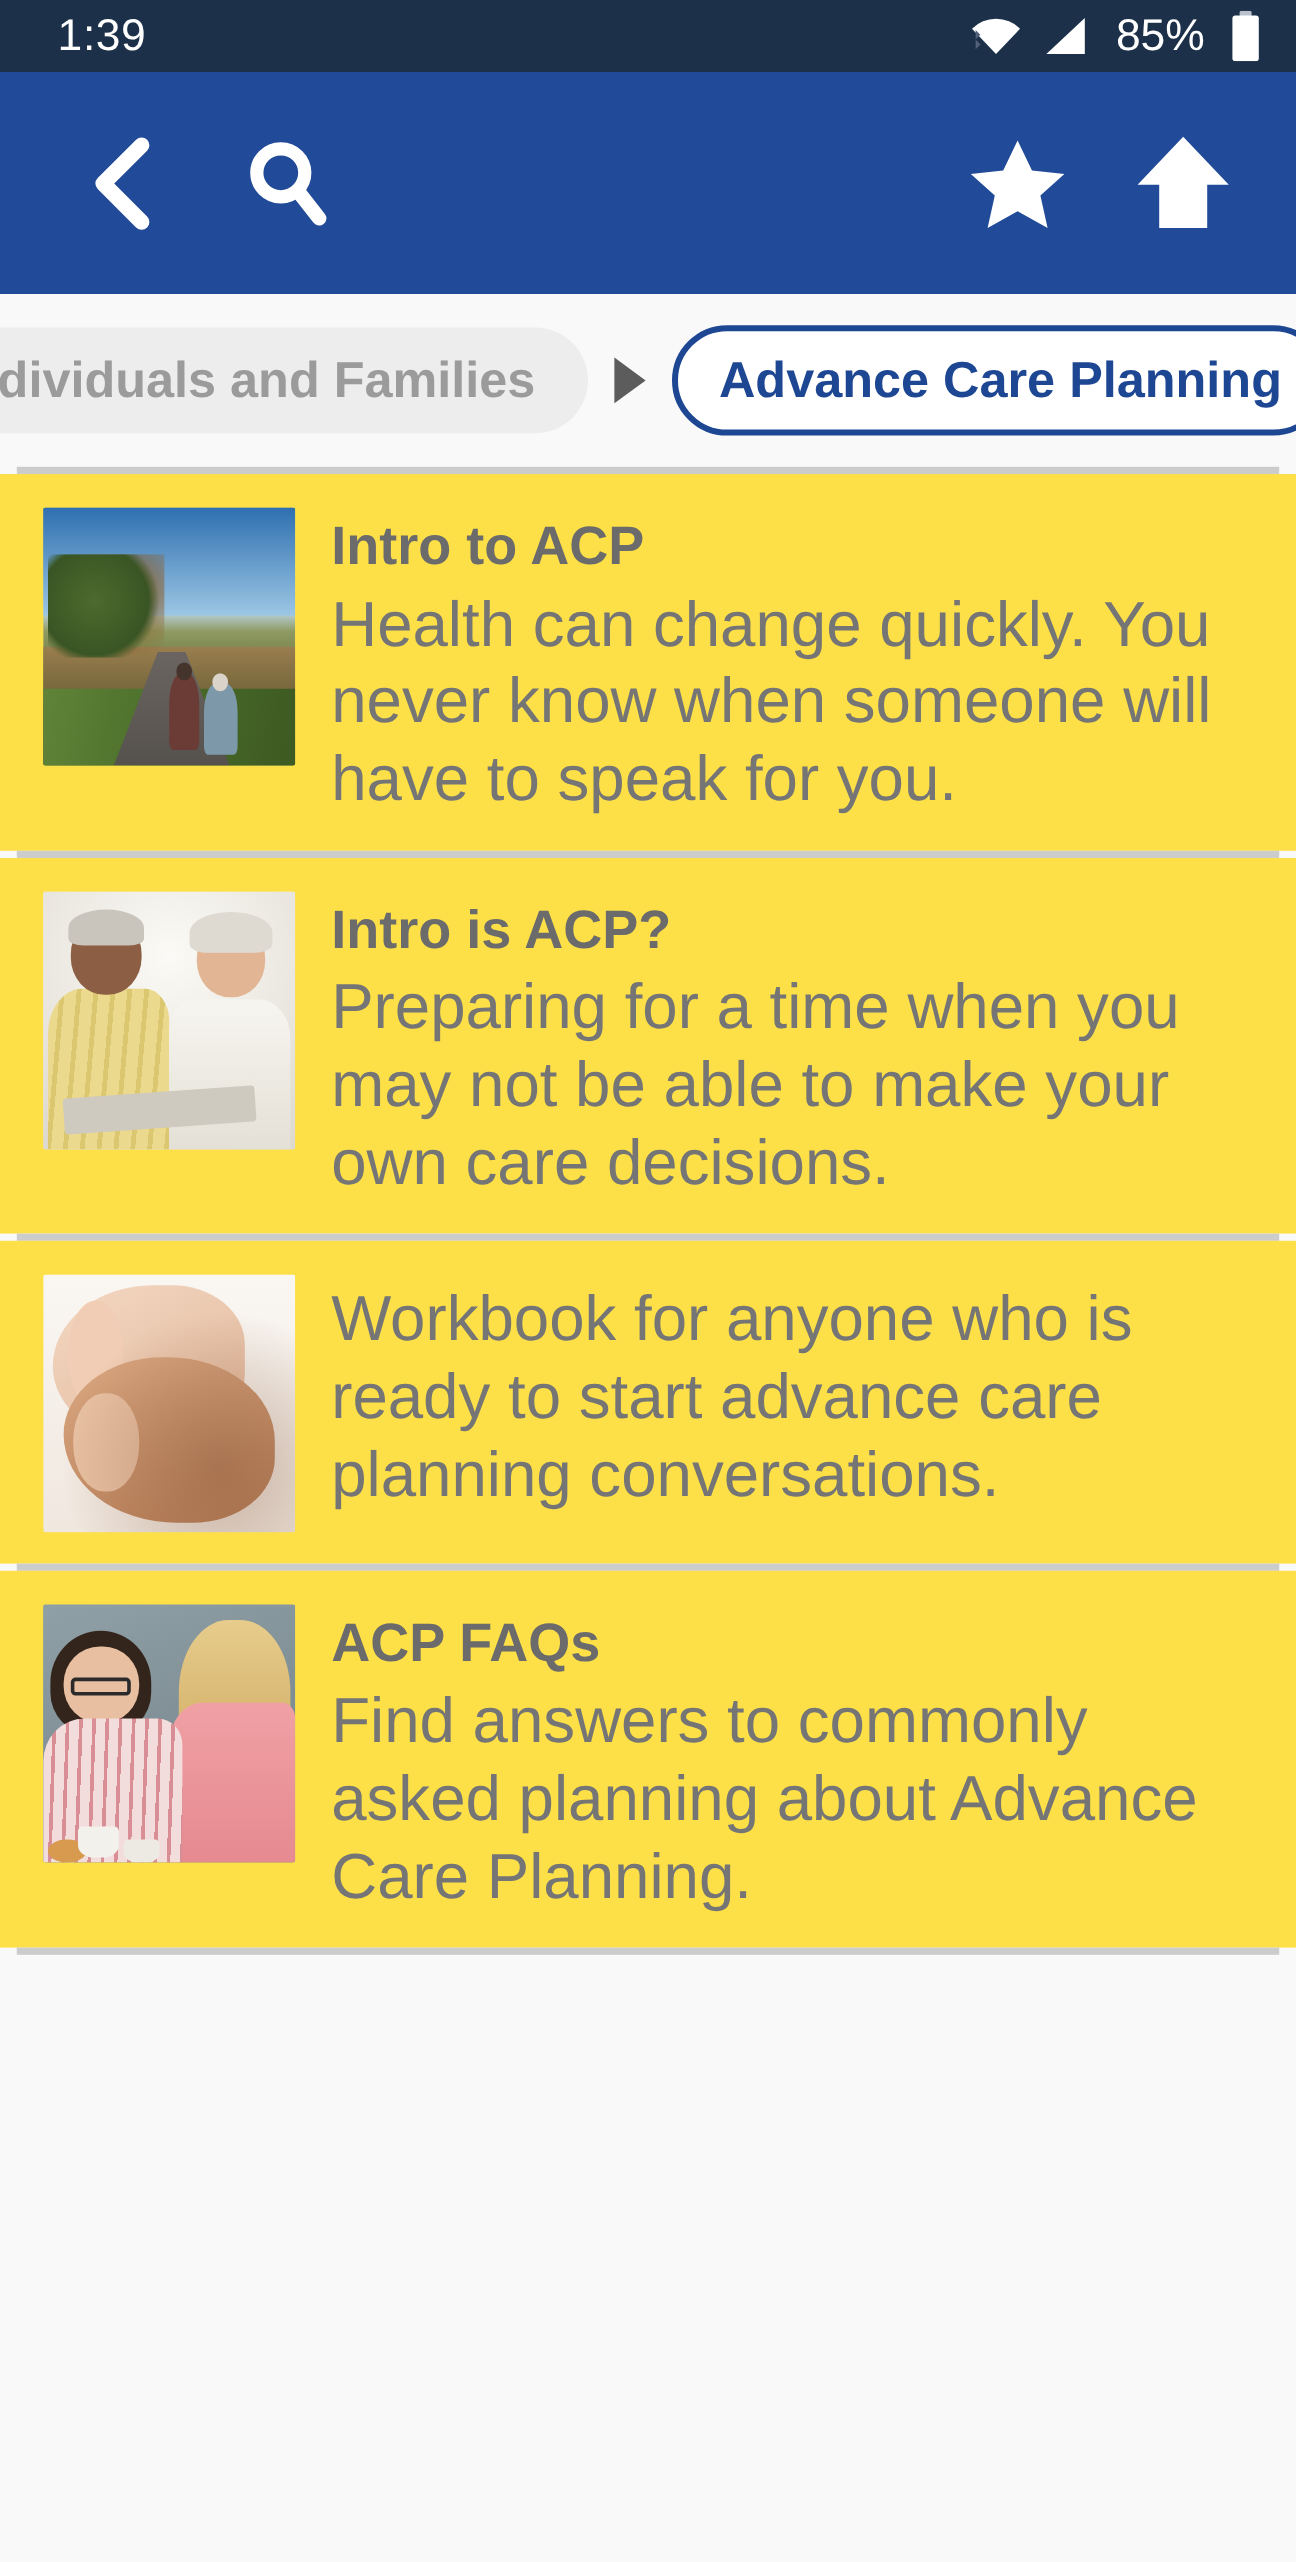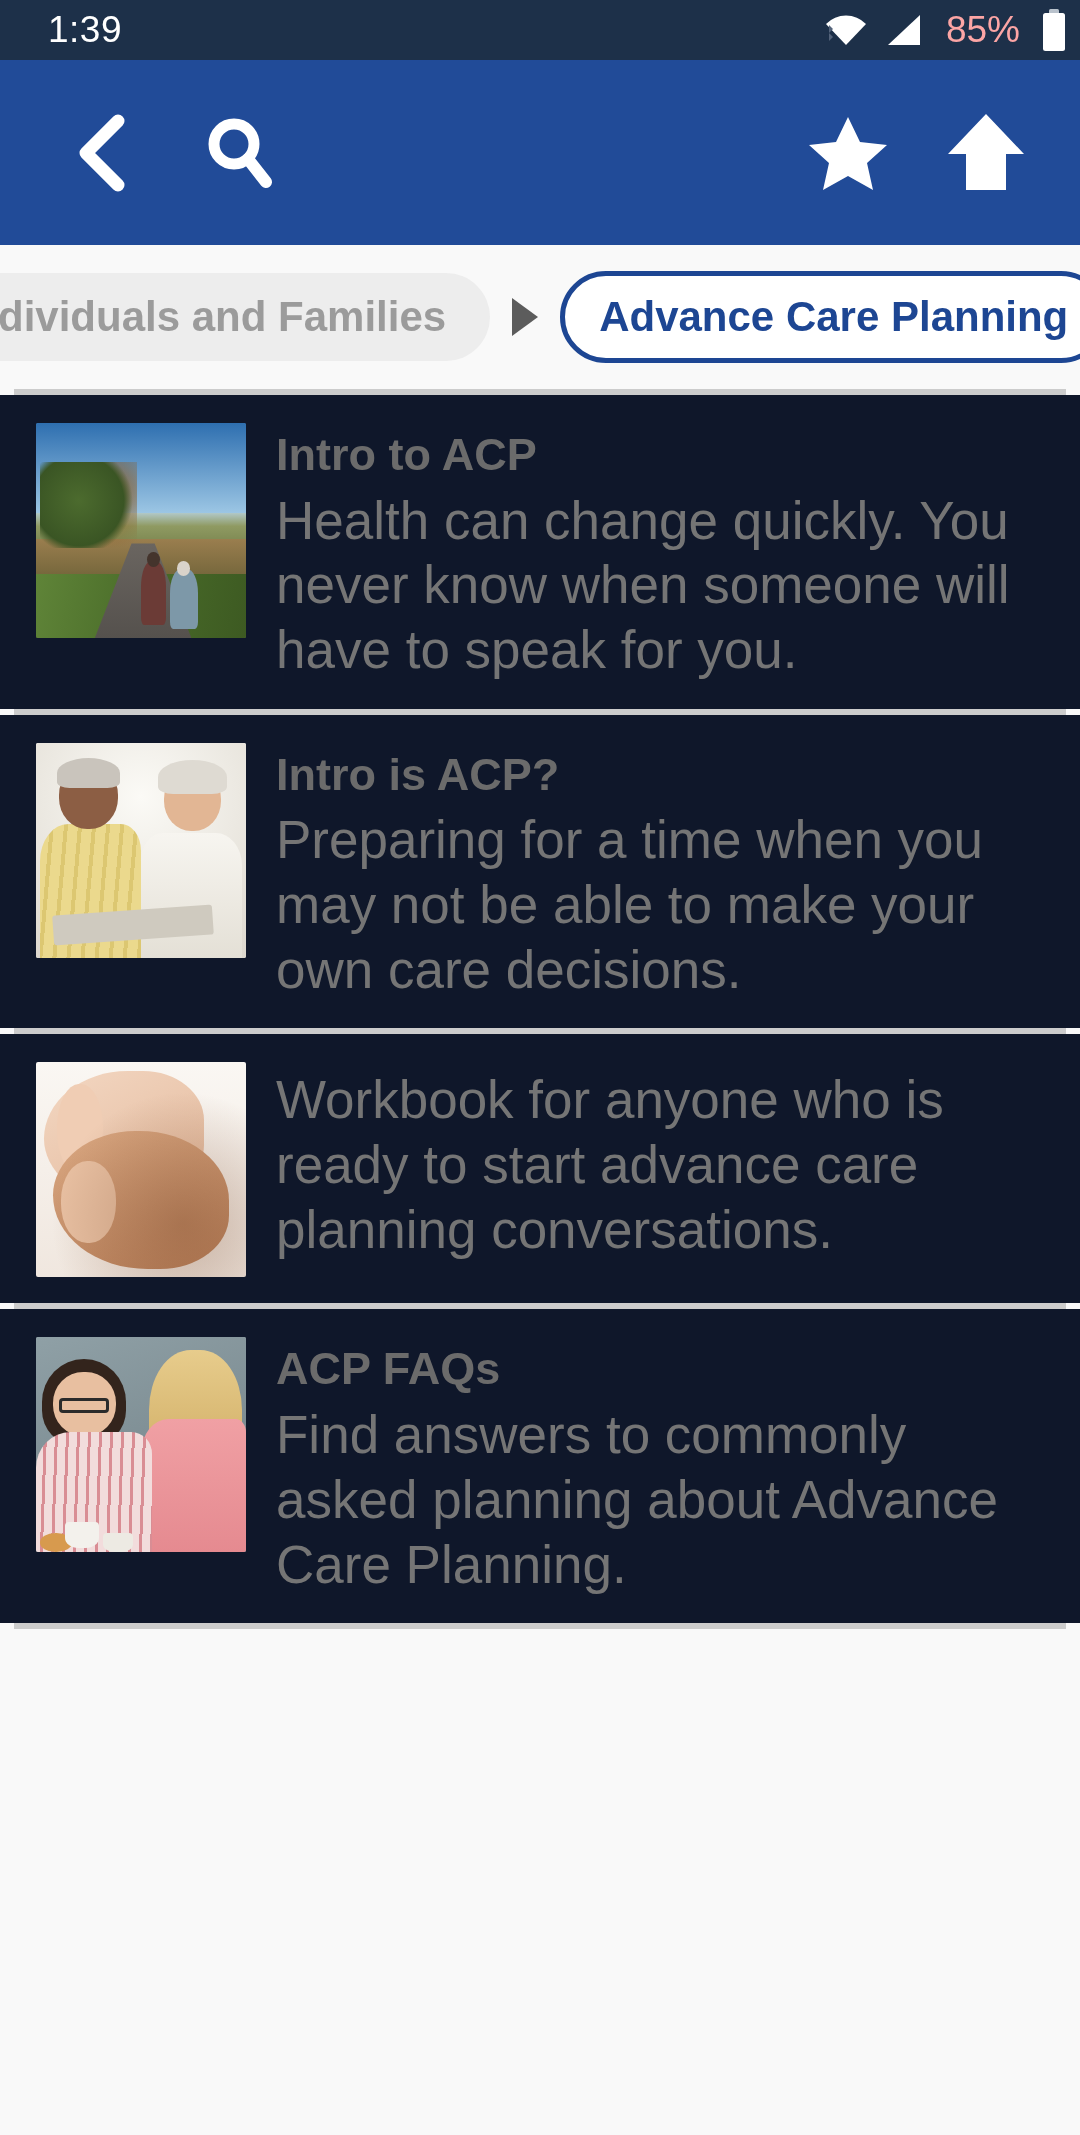--- a/index.html
+++ b/index.html
@@ -8,28 +8,28 @@
     background:#F9F9F9;
     font-family:"Liberation Sans", sans-serif;
     overflow:hidden;
   }
 
   
   .status-bar{
     height:60px; width:100%;
     background:#1D3049;
     display:flex; align-items:center; justify-content:space-between;
-    padding:0 12px 0 48px;
+    padding:0 28px 0 48px;
   }
   .status-time{
     color:#FFFFFF; font-size:37px; letter-spacing:0.5px;
   }
   .status-right{ display:flex; align-items:center; gap:16px; }
   .status-right svg{ display:block; }
-  .battery-pct{ color:#fca5a5; font-size:37px; margin:0 4px 0 6px; }
+  .battery-pct{ color:#ffffff; font-size:37px; margin:0 4px 0 6px; }
 
   
   .toolbar{
     height:185px; width:100%;
     background:#214B98;
     display:flex; align-items:center;
     padding:0 46px 0 54px;
   }
   .tb-btn{
     background:none; border:none; cursor:pointer;
@@ -76,21 +76,21 @@
 
   
   .divider{
     height:6px; background:#CCCCCC;
     margin:0 14px;
   }
   .list-item{
     display:flex;
     padding:28px 20px 26px 36px;
     gap:30px;
-    background:#0f172a;
+    background:#fde047;
     cursor:pointer;
   }
   .thumb{
     width:210px; height:215px;
     flex:none;
     border-radius:2px;
     overflow:hidden;
     position:relative;
   }
   .item-text{ padding-top:6px; flex:1; }

